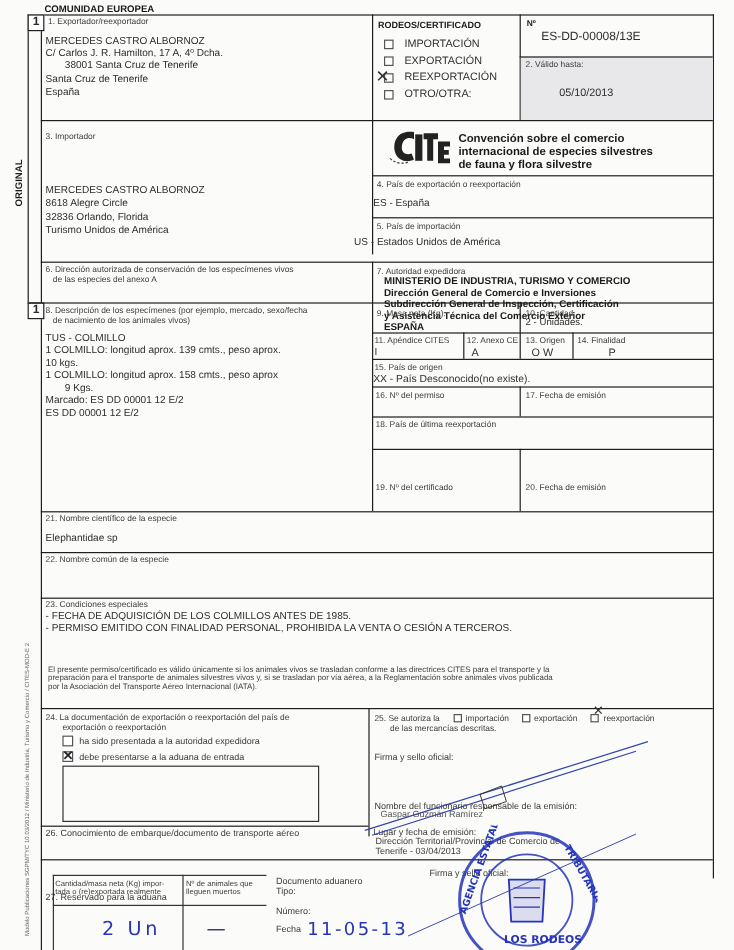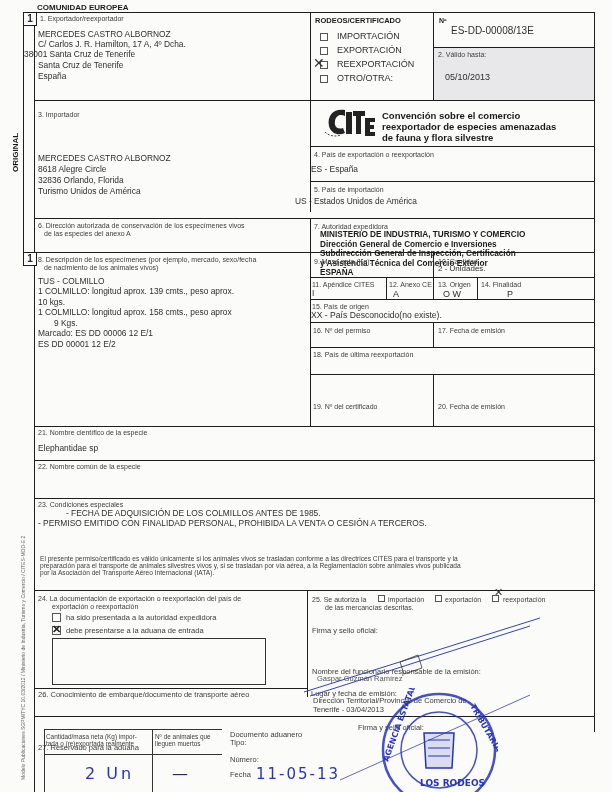--- a/index.html
+++ b/index.html
@@ -28,21 +28,21 @@
 <div class="line" style="left:34px;top:12px;width:1px;height:780px;"></div>
 <div class="line" style="left:23px;top:12px;width:1px;height:240px;"></div>
 <div class="line" style="left:594px;top:12px;width:1px;height:720px;"></div>
 
 <div class="num-box" style="left:23px;top:12px;">1</div>
 <div class="num-box" style="left:23px;top:252px;">1</div>
 
 <div class="lbl" style="left:40px;top:15px;">1. Exportador/reexportador</div>
 <div class="txt" style="left:38px;top:29px;">MERCEDES CASTRO ALBORNOZ</div>
 <div class="txt" style="left:38px;top:39px;">C/ Carlos J. R. Hamilton, 17 A, 4º Dcha.</div>
-<div class="txt" style="left:24px;top:49px;text-align:center;">38001 Santa Cruz de Tenerife</div>
+<div class="txt" style="left:54px;top:49px;text-align:center;">38001 Santa Cruz de Tenerife</div>
 <div class="txt" style="left:38px;top:60px;">Santa Cruz de Tenerife</div>
 <div class="txt" style="left:38px;top:71px;">España</div>
 
 <div class="line" style="left:310px;top:12px;width:1px;height:200px;"></div>
 <div class="line" style="left:433px;top:12px;width:1px;height:88px;"></div>
 <div class="shade" style="left:434px;top:47px;width:160px;height:53px;"></div>
 <div class="line" style="left:433px;top:47px;width:161px;height:1px;"></div>
 
 <div class="lbl bold" style="left:315px;top:17px;font-size:7.5px;">RODEOS/CERTIFICADO</div>
 <div class="cb" style="left:320px;top:33px;"></div>
@@ -51,41 +51,41 @@
 <div class="txt" style="left:337px;top:45px;font-size:9px;">EXPORTACIÓN</div>
 <div class="cb" style="left:320px;top:61px;"></div>
 <div class="abs" style="left:313px;top:55px;font-size:14px;color:#333;">✕</div>
 <div class="txt" style="left:337px;top:59px;font-size:9px;">REEXPORTACIÓN</div>
 <div class="cb" style="left:320px;top:75px;"></div>
 <div class="txt" style="left:337px;top:73px;font-size:9px;">OTRO/OTRA:</div>
 
 <div class="lbl bold" style="left:439px;top:17px;">Nº</div>
 <div class="txt" style="left:451px;top:25px;font-size:10px;">ES-DD-00008/13E</div>
 <div class="lbl" style="left:438px;top:51px;">2. Válido hasta:</div>
-<div class="txt" style="left:445px;top:72px;font-size:9px;">05/10/2013</div>
+<div class="txt" style="left:466px;top:72px;font-size:9px;">05/10/2013</div>
 
 <div class="line" style="left:34px;top:100px;width:560px;height:1px;"></div>
 
 <div class="lbl" style="left:38px;top:111px;">3. Importador</div>
 <div class="txt" style="left:38px;top:153px;">MERCEDES CASTRO ALBORNOZ</div>
 <div class="txt" style="left:38px;top:164px;">8618 Alegre Circle</div>
 <div class="txt" style="left:38px;top:175px;">32836 Orlando, Florida</div>
 <div class="txt" style="left:38px;top:186px;">Turismo Unidos de América</div>
 
 <div class="abs" style="left:323px;top:106px;width:56px;height:36px;">
   <svg width="56" height="36" viewBox="0 0 56 36">
     <path d="M22 4 C10 2 4 10 6 20 C8 28 16 30 22 27 L20 22 C14 24 11 20 12 15 C13 9 18 8 22 10 Z" fill="#222"></path>
     <rect x="23" y="6" width="6" height="22" fill="#222"></rect>
     <path d="M30 5 L42 5 L42 10 L38 10 L38 28 L33 28 L33 10 L30 10 Z" fill="#222"></path>
     <path d="M42 12 L52 12 L52 16 L47 16 L47 19 L51 19 L51 23 L47 23 L47 26 L52 26 L52 30 L42 30 Z" fill="#222"></path>
     <path d="M2 26 C6 30 12 31 18 29" stroke="#444" stroke-width="1" fill="none" stroke-dasharray="2,1.5"></path>
   </svg>
 </div>
 <div class="txt bold" style="left:382px;top:110px;font-size:9.5px;line-height:11px;">Convención sobre el comercio</div>
-<div class="txt bold" style="left:382px;top:121px;font-size:9.5px;line-height:11px;">reexportador de especies amenazadas</div>
+<div class="txt bold" style="left:382px;top:121px;font-size:9.5px;line-height:11px;">internacional de especies silvestres</div>
 <div class="txt bold" style="left:382px;top:132px;font-size:9.5px;line-height:11px;">de fauna y flora silvestre</div>
 <div class="line" style="left:310px;top:146px;width:284px;height:1px;"></div>
 
 <div class="lbl" style="left:314px;top:151px;">4. País de exportación o reexportación</div>
 <div class="txt" style="left:311px;top:164px;">ES - España</div>
 <div class="line" style="left:310px;top:181px;width:284px;height:1px;"></div>
 
 <div class="lbl" style="left:314px;top:186px;">5. País de importación</div>
 <div class="txt" style="left:295px;top:196px;">US - Estados Unidos de América</div>
 
@@ -104,21 +104,21 @@
 
 <div class="line" style="left:23px;top:252px;width:571px;height:1px;"></div>
 
 <div class="lbl" style="left:38px;top:256px;">8. Descripción de los especímenes (por ejemplo, mercado, sexo/fecha</div>
 <div class="lbl" style="left:44px;top:264px;">de nacimiento de los animales vivos)</div>
 <div class="txt" style="left:38px;top:276px;">TUS - COLMILLO</div>
 <div class="txt" style="left:38px;top:286px;">1 COLMILLO: longitud aprox. 139 cmts., peso aprox.</div>
 <div class="txt" style="left:38px;top:297px;">10 kgs.</div>
 <div class="txt" style="left:38px;top:307px;">1 COLMILLO: longitud aprox. 158 cmts., peso aprox</div>
 <div class="txt" style="left:54px;top:318px;">9 Kgs.</div>
-<div class="txt" style="left:38px;top:328px;">Marcado: ES DD 00006 12 E/1</div>
+<div class="txt" style="left:38px;top:328px;">Marcado: ES DD 00001 12 E/2</div>
 <div class="txt" style="left:38px;top:339px;">ES DD 00001 12 E/2</div>
 
 <div class="line" style="left:433px;top:252px;width:1px;height:25px;"></div>
 <div class="lbl" style="left:314px;top:258px;">9. Masa neta (Kg).</div>
 <div class="lbl" style="left:438px;top:258px;">10. Cantidad</div>
 <div class="txt" style="left:438px;top:263px;font-size:8px;">2 - Unidades.</div>
 <div class="line" style="left:310px;top:277px;width:284px;height:1px;"></div>
 
 <div class="line" style="left:386px;top:277px;width:1px;height:22px;"></div>
 <div class="line" style="left:433px;top:277px;width:1px;height:22px;"></div>
@@ -152,21 +152,21 @@
 <div class="line" style="left:34px;top:426px;width:560px;height:1px;"></div>
 
 <div class="lbl" style="left:38px;top:429px;">21. Nombre científico de la especie</div>
 <div class="txt" style="left:38px;top:443px;">Elephantidae sp</div>
 <div class="line" style="left:34px;top:460px;width:560px;height:1px;"></div>
 
 <div class="lbl" style="left:38px;top:463px;">22. Nombre común de la especie</div>
 <div class="line" style="left:34px;top:498px;width:560px;height:1px;"></div>
 
 <div class="lbl" style="left:38px;top:501px;">23. Condiciones especiales</div>
-<div class="txt" style="left:38px;top:508px;margin-left:28px;">- FECHA DE ADQUISICIÓN DE LOS COLMILLOS ANTES DE 1985.</div>
+<div class="txt" style="left:38px;top:508px;">- FECHA DE ADQUISICIÓN DE LOS COLMILLOS ANTES DE 1985.</div>
 <div class="txt" style="left:38px;top:518px;">- PERMISO EMITIDO CON FINALIDAD PERSONAL, PROHIBIDA LA VENTA O CESIÓN A TERCEROS.</div>
 <div class="lbl" style="left:40px;top:555px;font-size:6.6px;line-height:7px;">El presente permiso/certificado es válido únicamente si los animales vivos se trasladan conforme a las directrices CITES para el transporte y la</div>
 <div class="lbl" style="left:40px;top:562px;font-size:6.6px;line-height:7px;">preparación para el transporte de animales silvestres vivos y, si se trasladan por vía aérea, a la Reglamentación sobre animales vivos publicada</div>
 <div class="lbl" style="left:40px;top:569px;font-size:6.6px;line-height:7px;">por la Asociación del Transporte Aéreo Internacional (IATA).</div>
 
 <div class="line" style="left:34px;top:590px;width:560px;height:1px;"></div>
 
 <div class="line" style="left:307px;top:590px;width:1px;height:107px;"></div>
 <div class="lbl" style="left:38px;top:595px;">24. La documentación de exportación o reexportación del país de</div>
 <div class="lbl" style="left:52px;top:603px;">exportación o reexportación</div>

